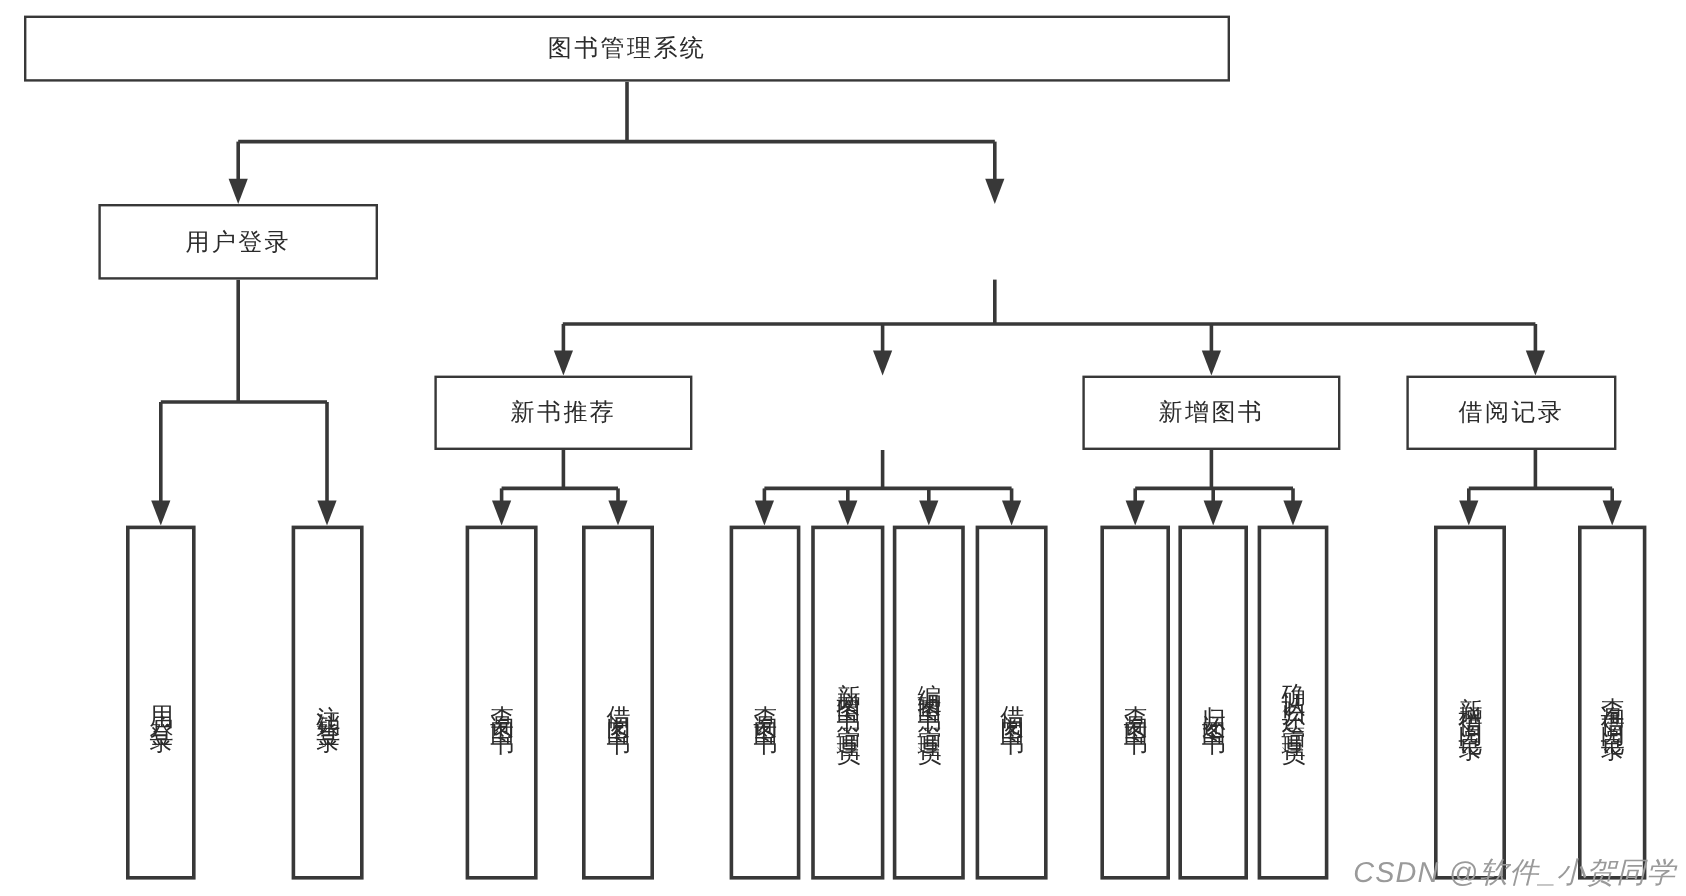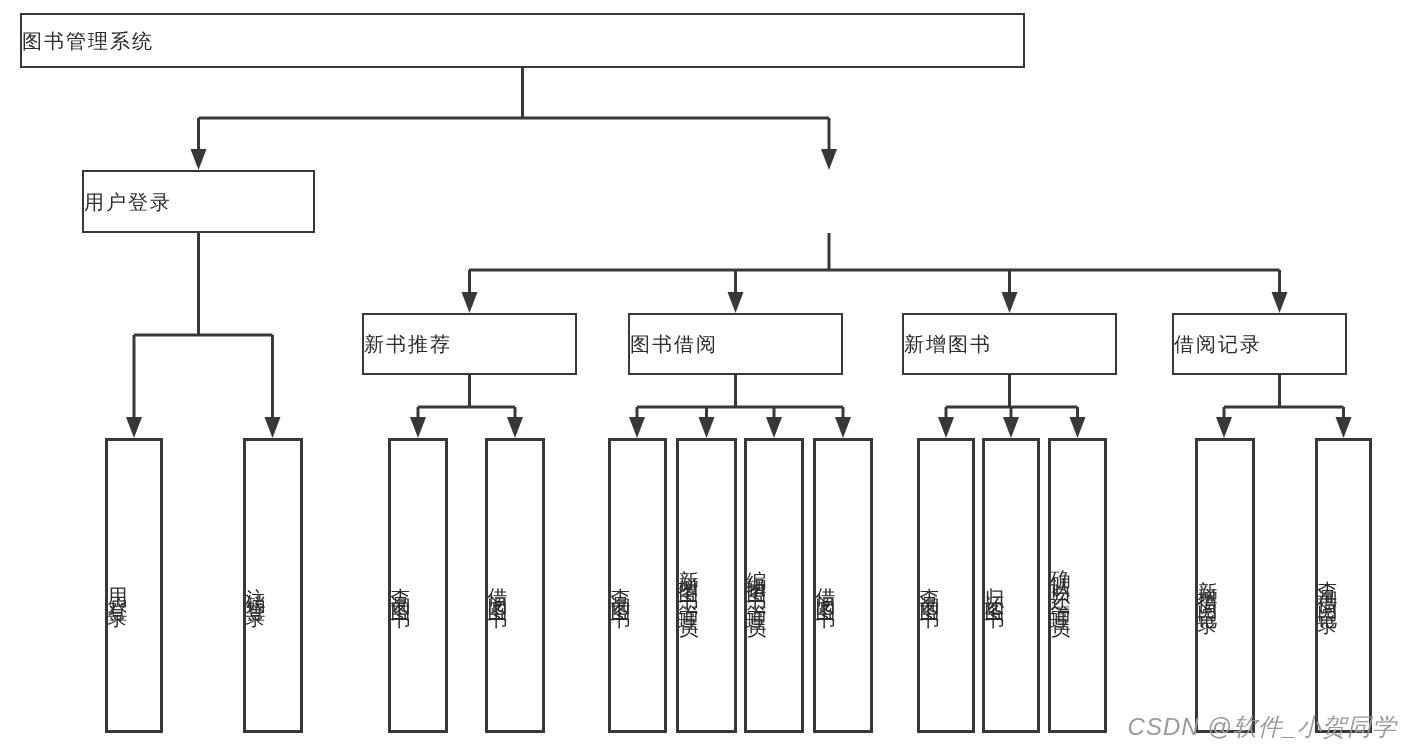--- a/index.html
+++ b/index.html
@@ -17,21 +17,21 @@
     width: 1405px; height: 747px;
     z-index: 1;
   }
   .node {
     position: absolute;
     box-sizing: border-box;
     background: #ffffff;
     border: 2.5px solid #383838;
     display: flex;
     align-items: center;
-    justify-content: flex-start;
+    justify-content: center;
     z-index: 2;
   }
   .node.leaf { border-width: 3px; }
   .node .lbl {
     color: #2b2b2b;
     font-size: 20px;
     line-height: 1;
     letter-spacing: 2px;
     white-space: nowrap;
   }
@@ -117,23 +117,20 @@
     <span class="lbl">图书管理系统</span>
   </div>
 
   <div class="node" style="left:82px; top:170px; width:233px; height:63px;">
     <span class="lbl">用户登录</span>
   </div>
 
   <div class="node" style="left:362px; top:313px; width:215px; height:62px;">
     <span class="lbl">新书推荐</span>
   </div>
-  <div class="node" style="left:628px; top:313px; width:215px; height:62px;">
-    <span class="lbl">图书借阅</span>
-  </div>
   <div class="node" style="left:902px; top:313px; width:215px; height:62px;">
     <span class="lbl">新增图书</span>
   </div>
   <div class="node" style="left:1172px; top:313px; width:175px; height:62px;">
     <span class="lbl">借阅记录</span>
   </div>
 
   <div class="node leaf" style="left:105px; top:438px; width:58px; height:295px;">
     <span class="lbl">用户登录</span>
   </div>

